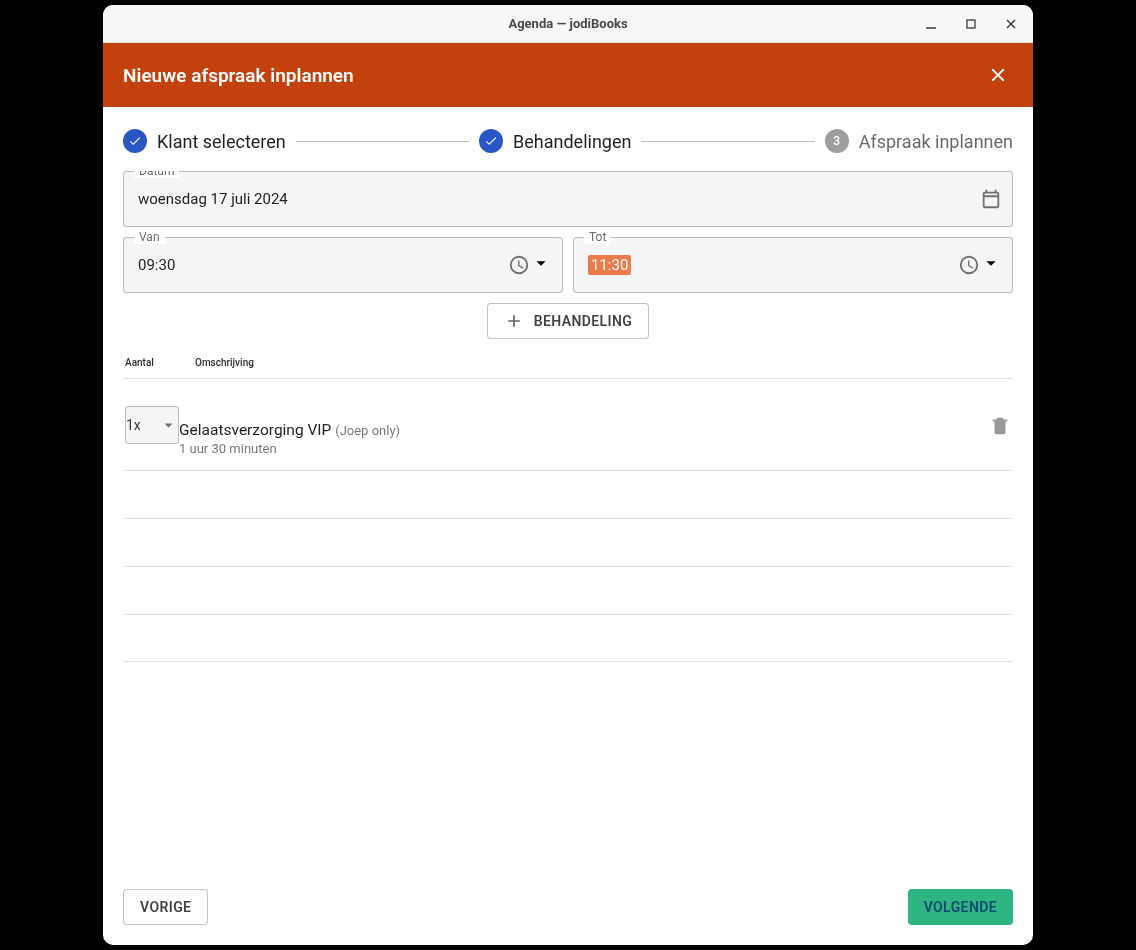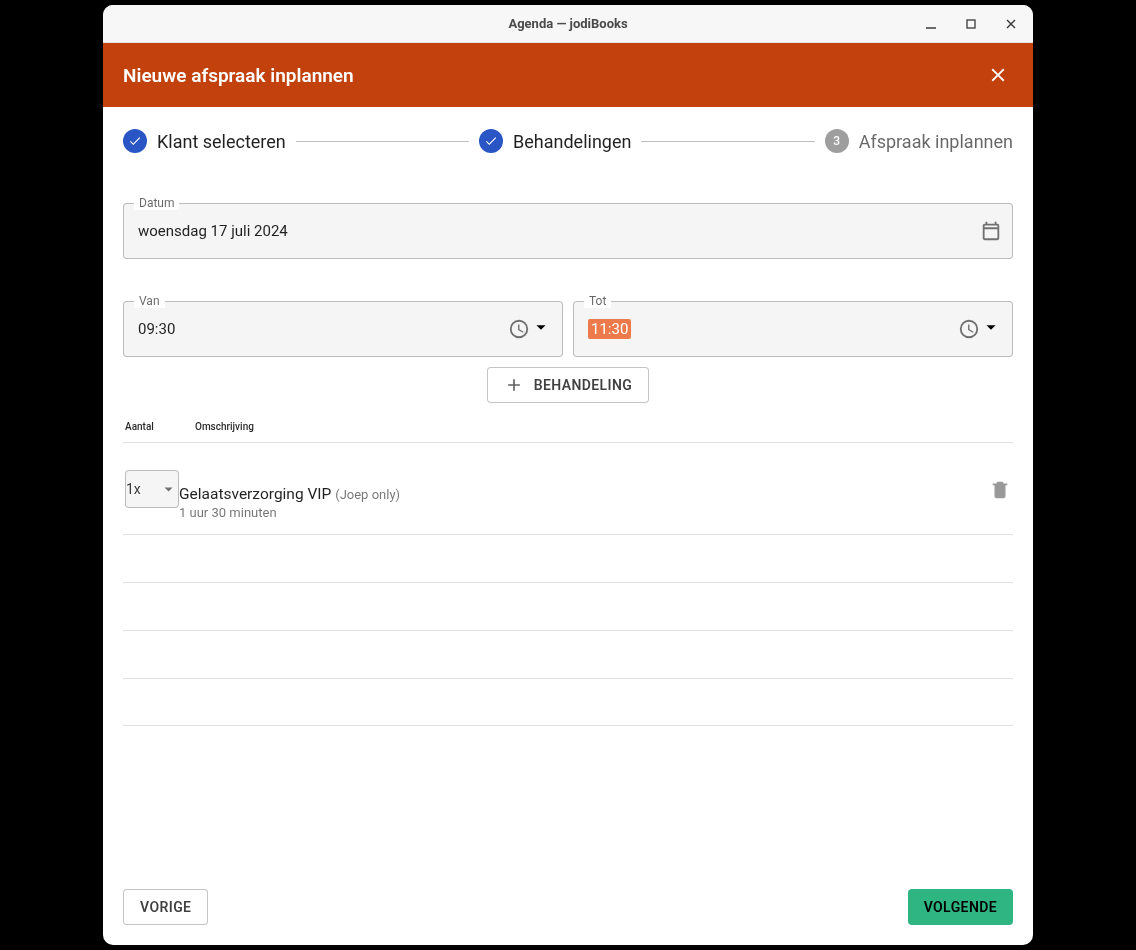--- a/index.html
+++ b/index.html
@@ -103,21 +103,20 @@
   .field { flex: 1; position: relative; }
   .field-box {
     height: 56px;
     border: 1px solid rgba(0,0,0,0.23);
     border-radius: 4px;
     background: #f5f5f5;
     display: flex;
     align-items: center;
     padding: 0 10px 0 14px;
     position: relative;
-    margin-top: 32px;
   }
   .field-legend {
     position: absolute;
     top: -8px; left: 10px;
     background: #fff;
     padding: 0 5px;
     font-size: 12px;
     color: rgba(0,0,0,0.6);
     line-height: 14px;
   }
@@ -173,21 +172,21 @@
     flex-shrink: 0;
   }
   .btn {
     height: 36px;
     border-radius: 4px;
     font-size: 14px; font-weight: 600; letter-spacing: 0.4px;
     padding: 0 16px;
     display:flex; align-items:center;
   }
   .btn-outline { border:1px solid rgba(0,0,0,0.23); color: rgba(0,0,0,0.75); background:#fff; }
-  .btn-primary { background: #2eb581; color:#000000; border:none; }
+  .btn-primary { background: #2eb581; color:#0c4a6e; border:none; }
 </style>
 </head>
 <body>
 
 <div class="window">
 
   <div class="titlebar">
     <span class="titlebar-title">Agenda — jodiBooks</span>
     <div class="titlebar-controls">
       <div class="titlebar-btn">

